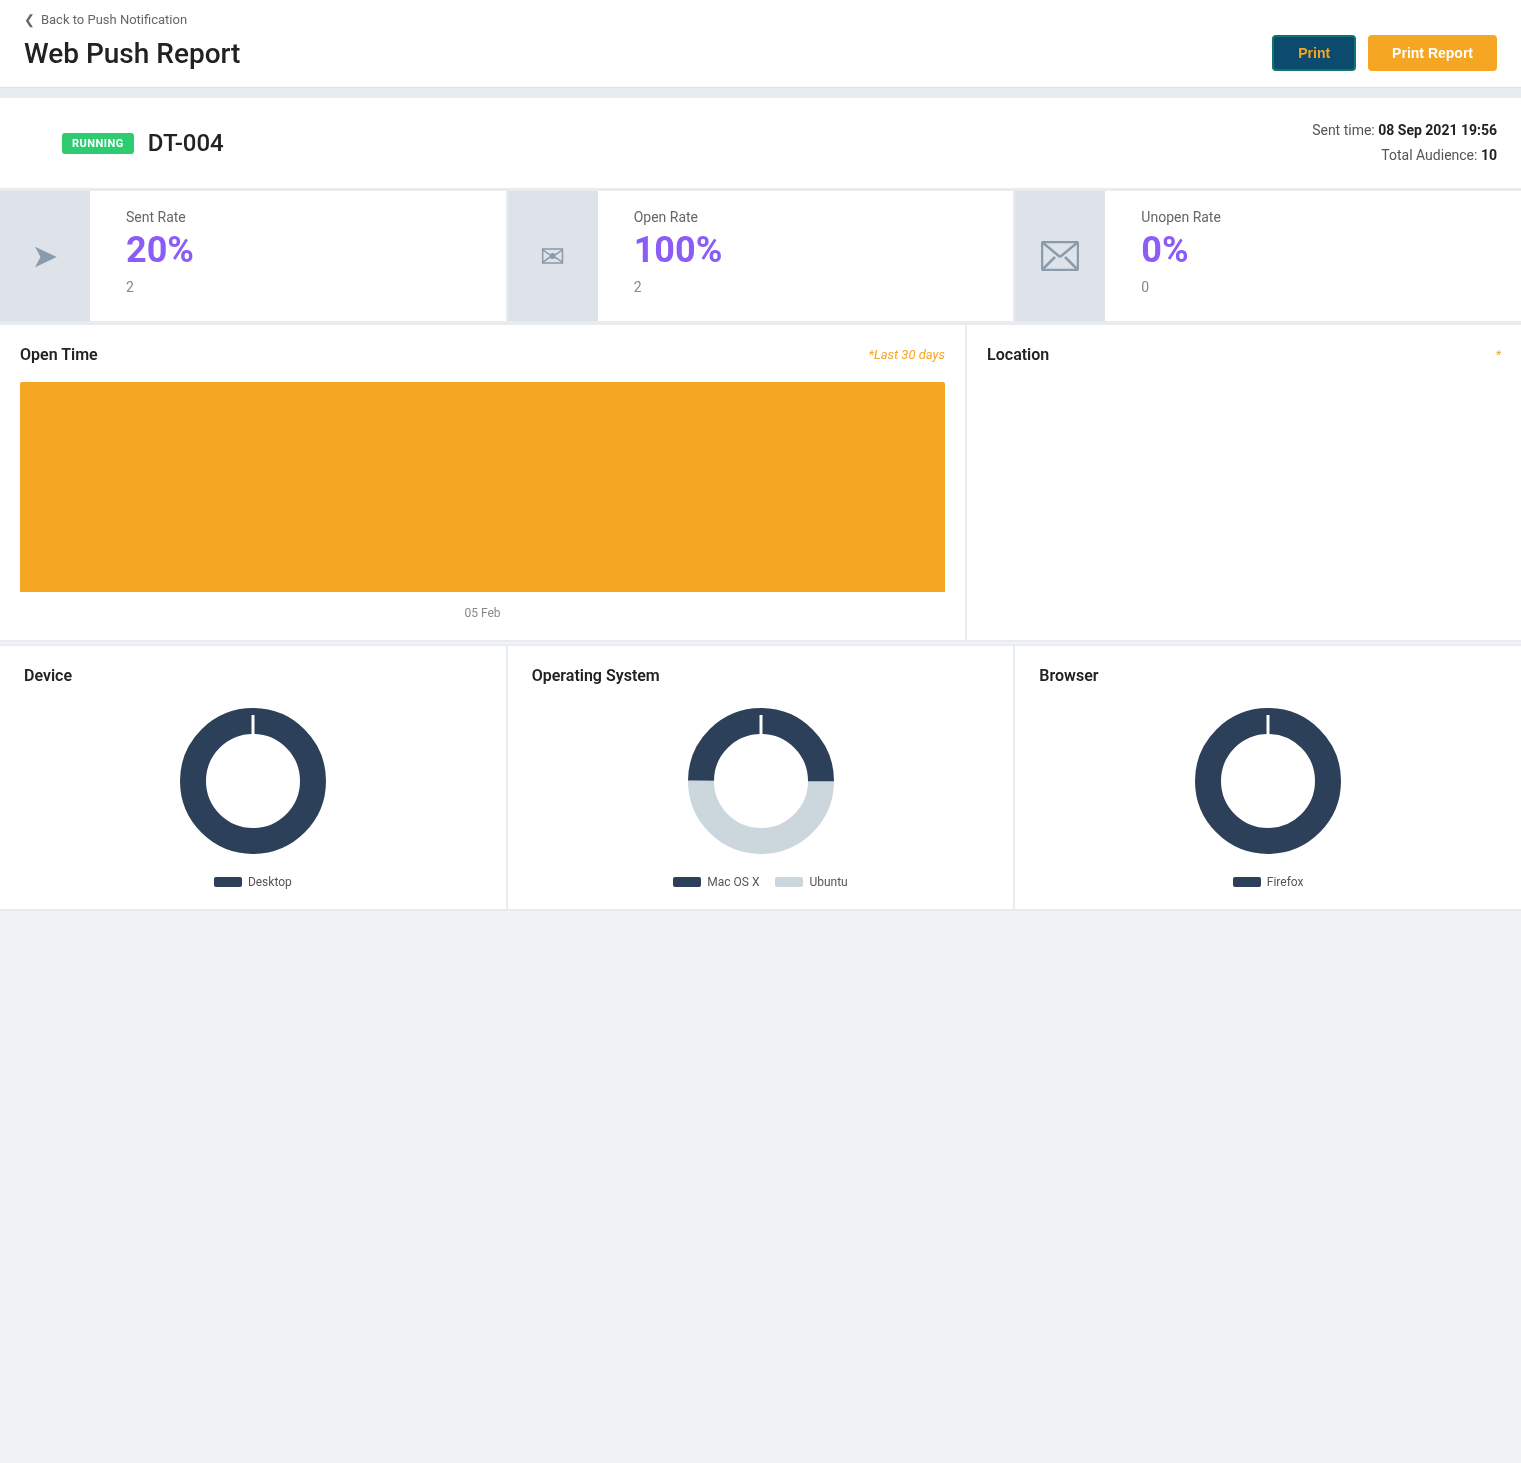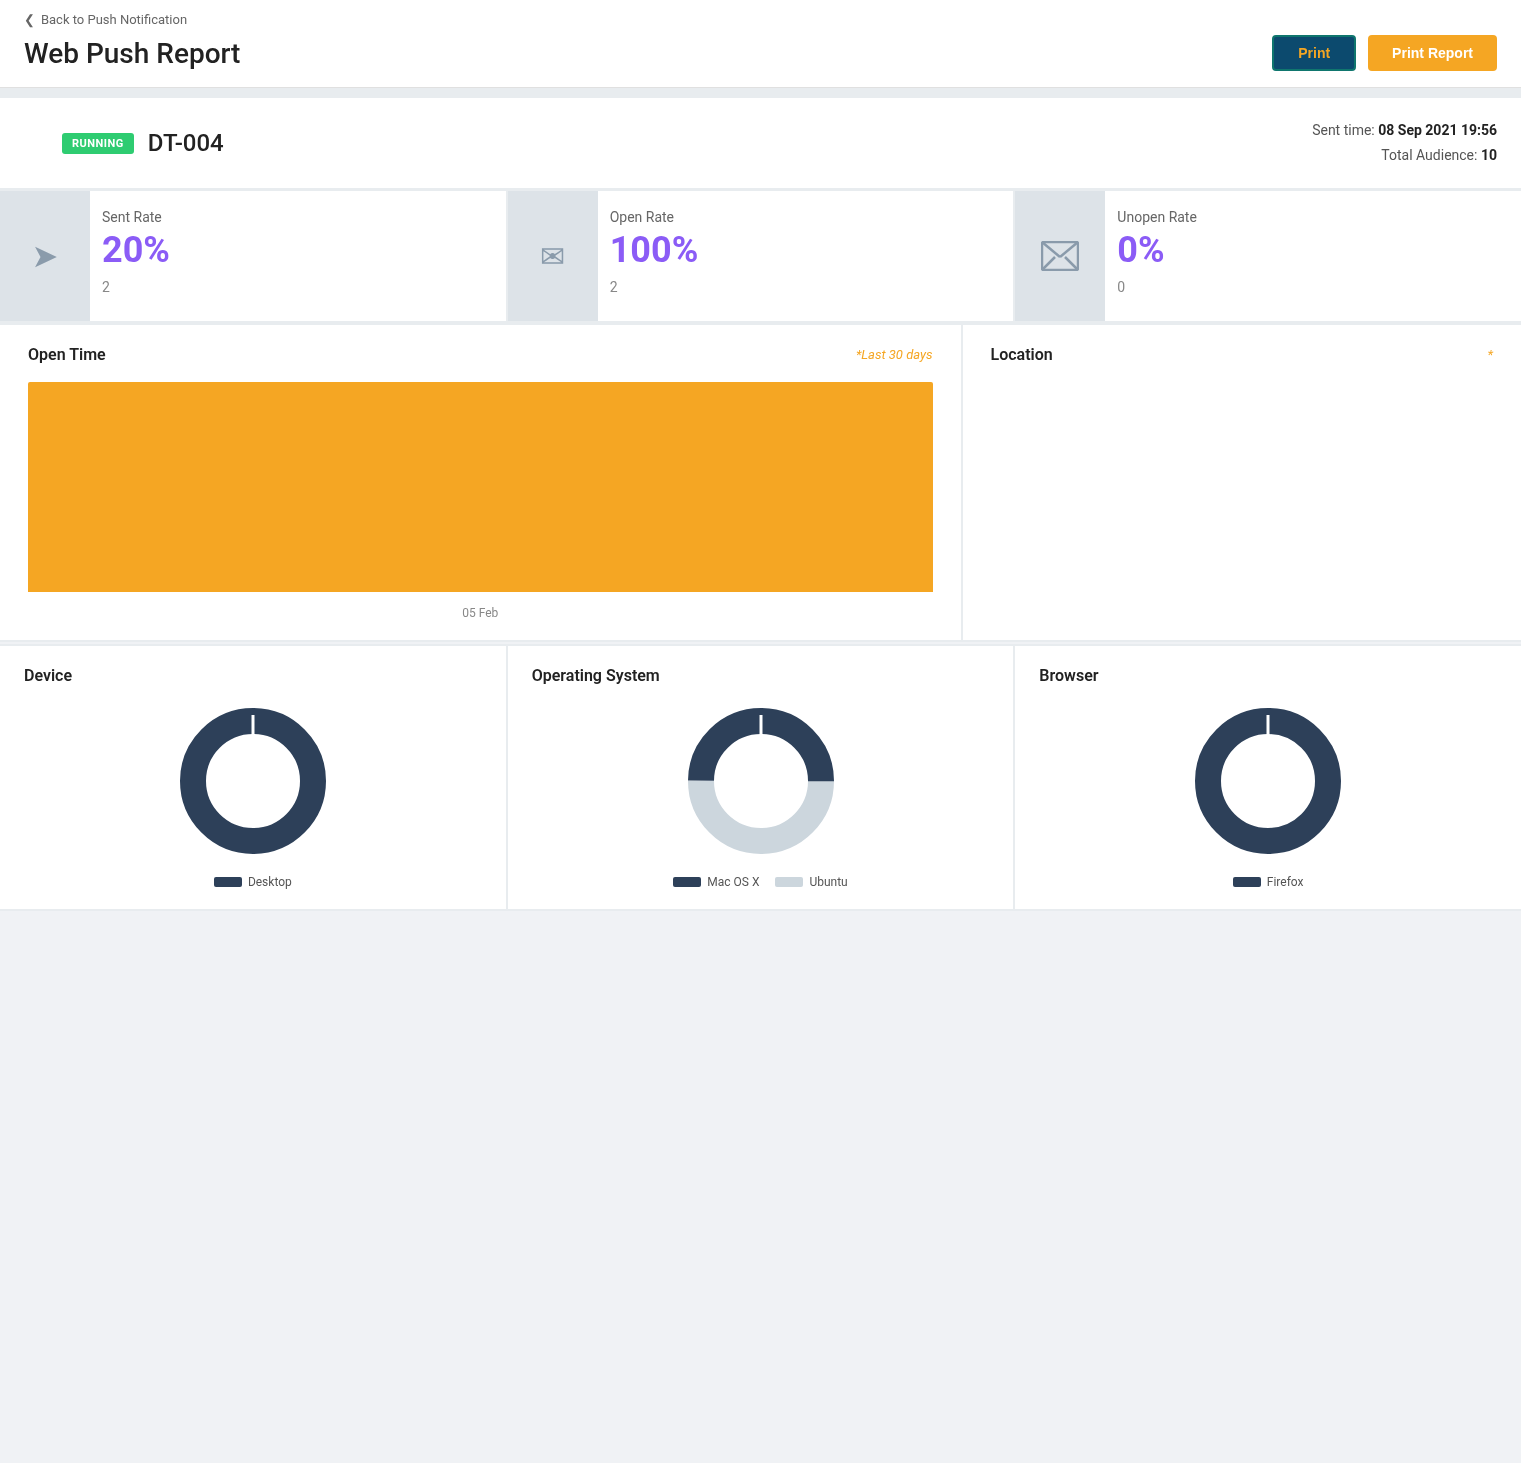--- a/index.html
+++ b/index.html
@@ -126,21 +126,21 @@
       display: flex;
       align-items: center;
       justify-content: center;
       min-height: 130px;
     }
     .stat-icon {
       font-size: 28px;
       color: #8a9bab;
     }
     .stat-content {
-      padding: 18px 12px;
+      padding: 18px 36px;
       flex: 1;
     }
     .stat-label {
       font-size: 14px;
       color: #666;
       margin-bottom: 6px;
     }
     .stat-value {
       font-size: 36px;
       font-weight: 700;
@@ -155,21 +155,21 @@
 
     
     .charts-top {
       display: flex;
       gap: 2px;
       background: #e8ecef;
       padding: 2px 0;
     }
     .chart-card {
       background: #fff;
-      padding: 20px 28px;
+      padding: 20px 20px;
     }
     .chart-card-large {
       flex: 1.8;
     }
     .chart-card-small {
       flex: 1;
     }
     .chart-header {
       display: flex;
       justify-content: space-between;

